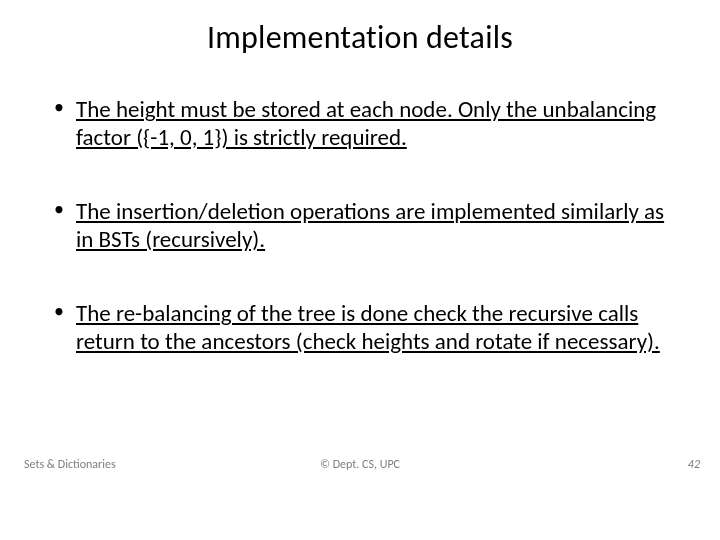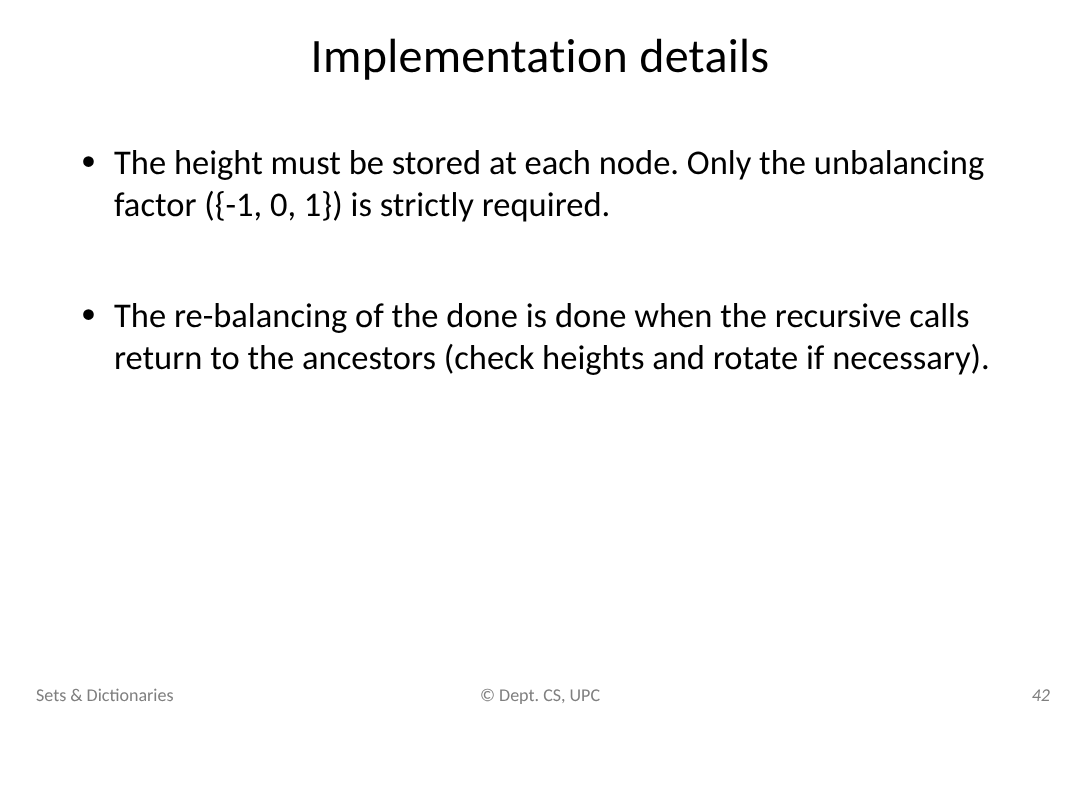--- a/index.html
+++ b/index.html
@@ -20,20 +20,21 @@
   .bullets {
     list-style: none;
     padding-left: 8px;
   }
   .bullets li {
     font-size: 23px;
     line-height: 1.22;
     margin-bottom: 46px;
     position: relative;
     padding-left: 28px;
+    text-decoration: underline;
   }
   .bullets li::before {
     content: "•";
     position: absolute;
     left: 6px;
     top: 0;
     font-size: 20px;
   }
   .footer {
     position: absolute;
@@ -55,20 +56,21 @@
   .footer-left { }
   .footer-right { margin-left: auto; font-style: italic; }
 </style>
 </head>
 <body>
 
 <div class="slide">
   <h1 class="title">Implementation details</h1>
   <ul class="bullets">
     <li>The height must be stored at each node. Only the unbalancing factor ({-1, 0, 1}) is strictly required.</li>
-    <li>The re-balancing of the done is done when the recursive calls return to the ancestors (check heights and rotate if necessary).</li>
+    <li>The insertion/deletion operations are implemented similarly as in BSTs (recursively).</li>
+    <li>The re-balancing of the tree is done check the recursive calls return to the ancestors (check heights and rotate if necessary).</li>
   </ul>
   <div class="footer">
     <span class="footer-left">Sets &amp; Dictionaries</span>
     <span class="footer-center">© Dept. CS, UPC</span>
     <span class="footer-right">42</span>
   </div>
 </div>
 
 </body></html>

